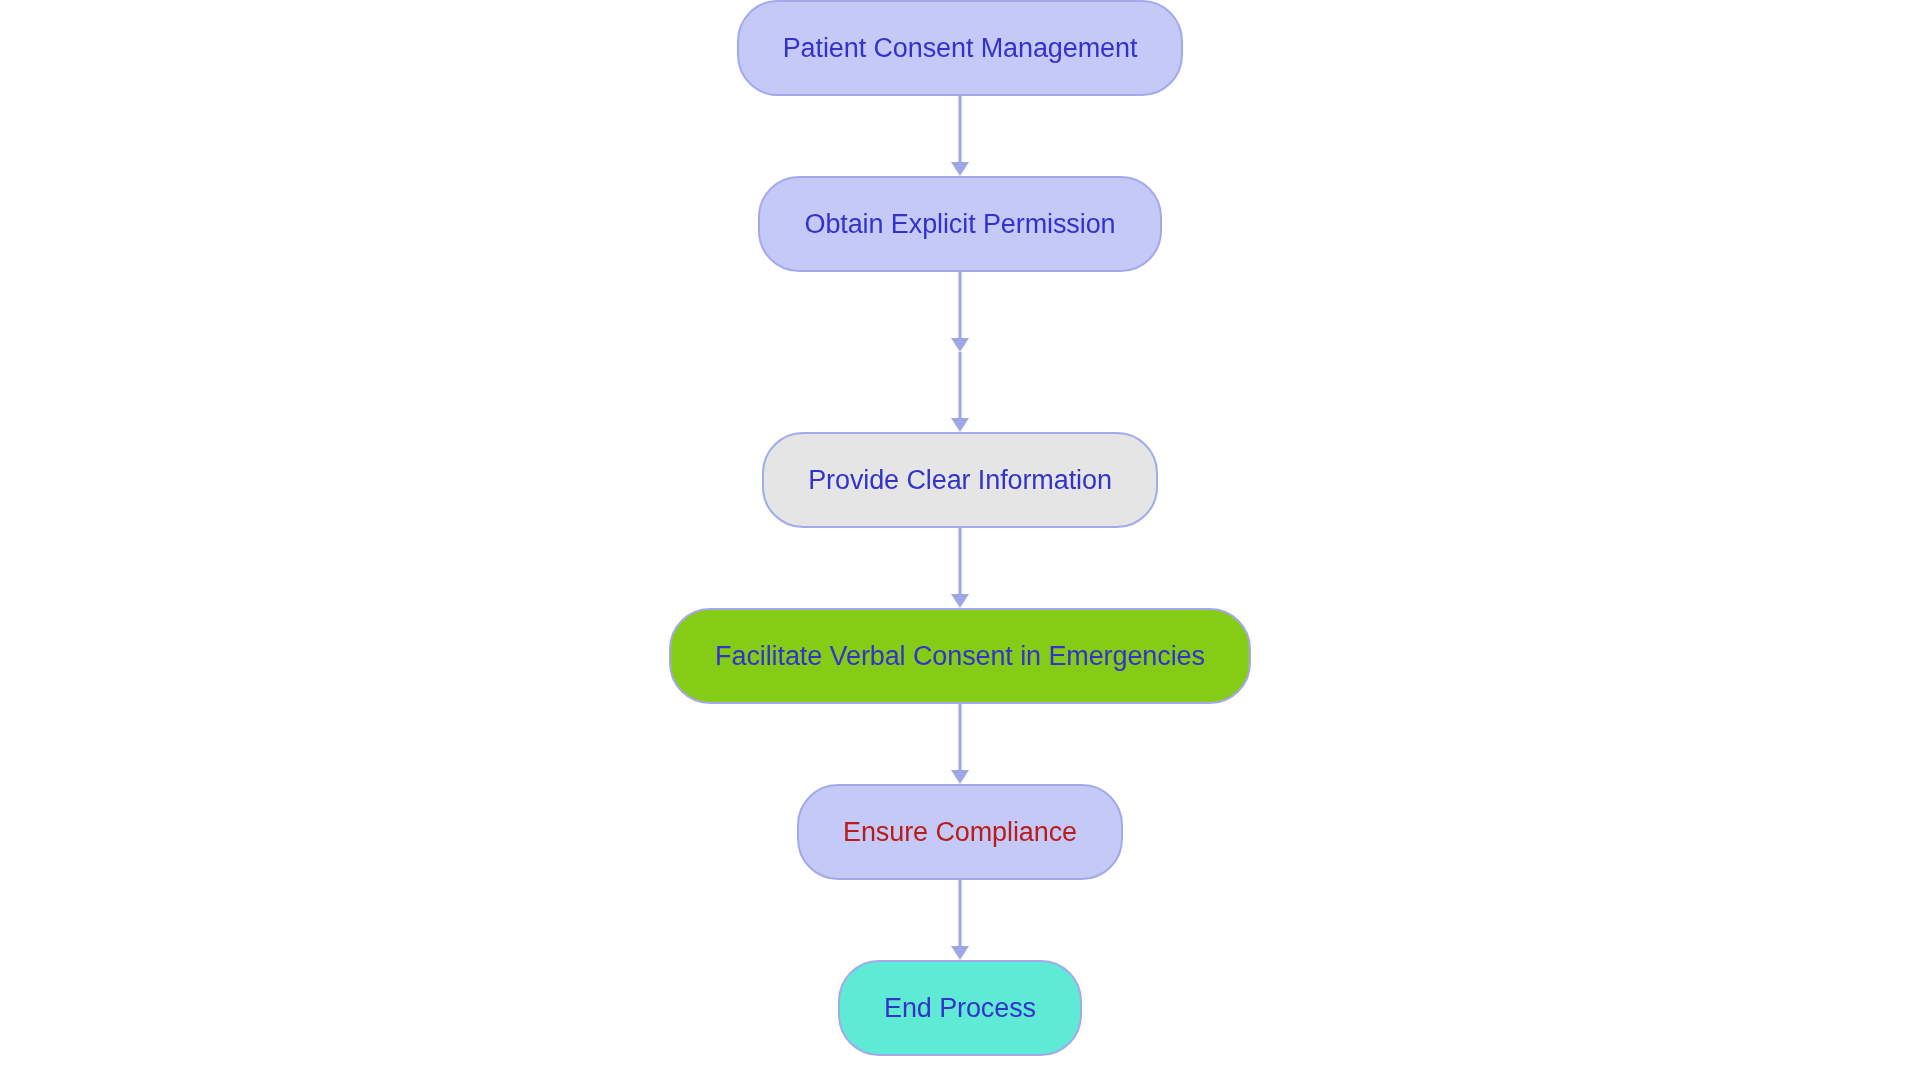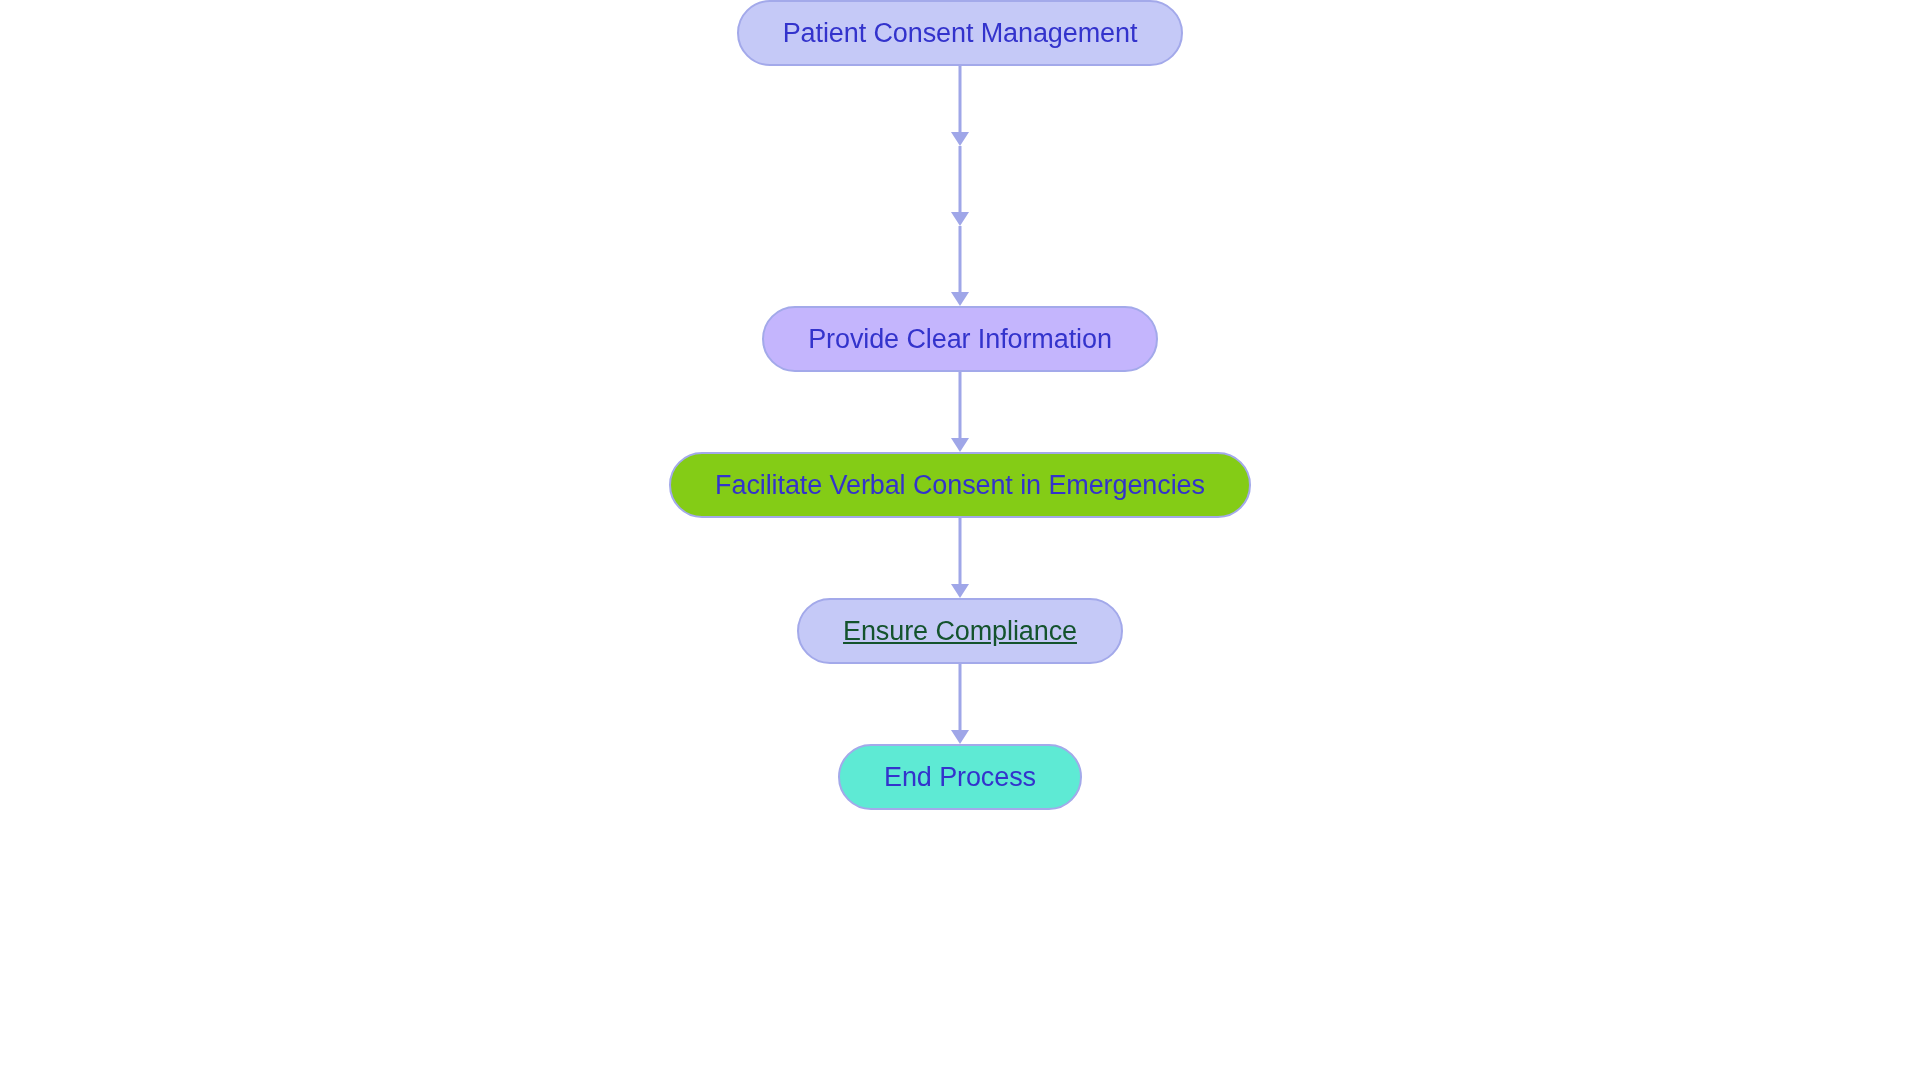--- a/index.html
+++ b/index.html
@@ -31,21 +31,21 @@
     height: 1083px;
     display: flex;
     flex-direction: column;
     align-items: center;
     justify-content: flex-start;
   }
 
   
   .node {
     box-sizing: border-box;
-    height: 66px;
+    height: 96px;
     display: flex;
     align-items: center;
     justify-content: center;
     padding: 0 44px;
     background: #c5c9f7;
     border: 2px solid #a3a9ea;
     border-radius: 41px;
     white-space: nowrap;
     flex: 0 0 auto;
   }
@@ -98,52 +98,55 @@
 
     <div class="node" style="background: rgb(197, 201, 247); border-color: rgb(163, 169, 234);">
       <span class="node-label" style="color: rgb(51, 51, 204);">Patient Consent Management</span>
     </div>
 
     <div class="connector">
       <div class="shaft" style="background: rgb(159, 166, 232);"></div>
       <div class="arrowhead" style="border-top-color: rgb(159, 166, 232);"></div>
     </div>
 
+    <div class="node" style="background: rgb(197, 201, 247); border-color: rgb(163, 169, 234);">
+      <span class="node-label" style="color: rgb(51, 51, 204);">Obtain Explicit Permission</span>
+    </div>
 
     <div class="connector">
       <div class="shaft" style="background: rgb(159, 166, 232);"></div>
       <div class="arrowhead" style="border-top-color: rgb(159, 166, 232);"></div>
     </div>
 
 
     <div class="connector">
       <div class="shaft" style="background: rgb(159, 166, 232);"></div>
       <div class="arrowhead" style="border-top-color: rgb(159, 166, 232);"></div>
     </div>
 
-    <div class="node" style="background: #c4b5fd; border-color: rgb(163, 169, 234);">
+    <div class="node" style="background: #e5e5e5; border-color: rgb(163, 169, 234);">
       <span class="node-label" style="color: rgb(51, 51, 204);">Provide Clear Information</span>
     </div>
 
     <div class="connector">
       <div class="shaft" style="background: rgb(159, 166, 232);"></div>
       <div class="arrowhead" style="border-top-color: rgb(159, 166, 232);"></div>
     </div>
 
     <div class="node" style="background: #84cc16; border-color: rgb(163, 169, 234);">
       <span class="node-label" style="color: rgb(51, 51, 204);">Facilitate Verbal Consent in Emergencies</span>
     </div>
 
     <div class="connector">
       <div class="shaft" style="background: rgb(159, 166, 232);"></div>
       <div class="arrowhead" style="border-top-color: rgb(159, 166, 232);"></div>
     </div>
 
     <div class="node" style="background: rgb(197, 201, 247); border-color: rgb(163, 169, 234);">
-      <span class="node-label" style="color: #14532d; text-decoration: underline;">Ensure Compliance</span>
+      <span class="node-label" style="color: #b91c1c;">Ensure Compliance</span>
     </div>
 
     <div class="connector">
       <div class="shaft" style="background: rgb(159, 166, 232);"></div>
       <div class="arrowhead" style="border-top-color: rgb(159, 166, 232);"></div>
     </div>
 
     <div class="node" style="background: #5eead4; border-color: rgb(163, 169, 234);">
       <span class="node-label" style="color: rgb(51, 51, 204);">End Process</span>
     </div>

